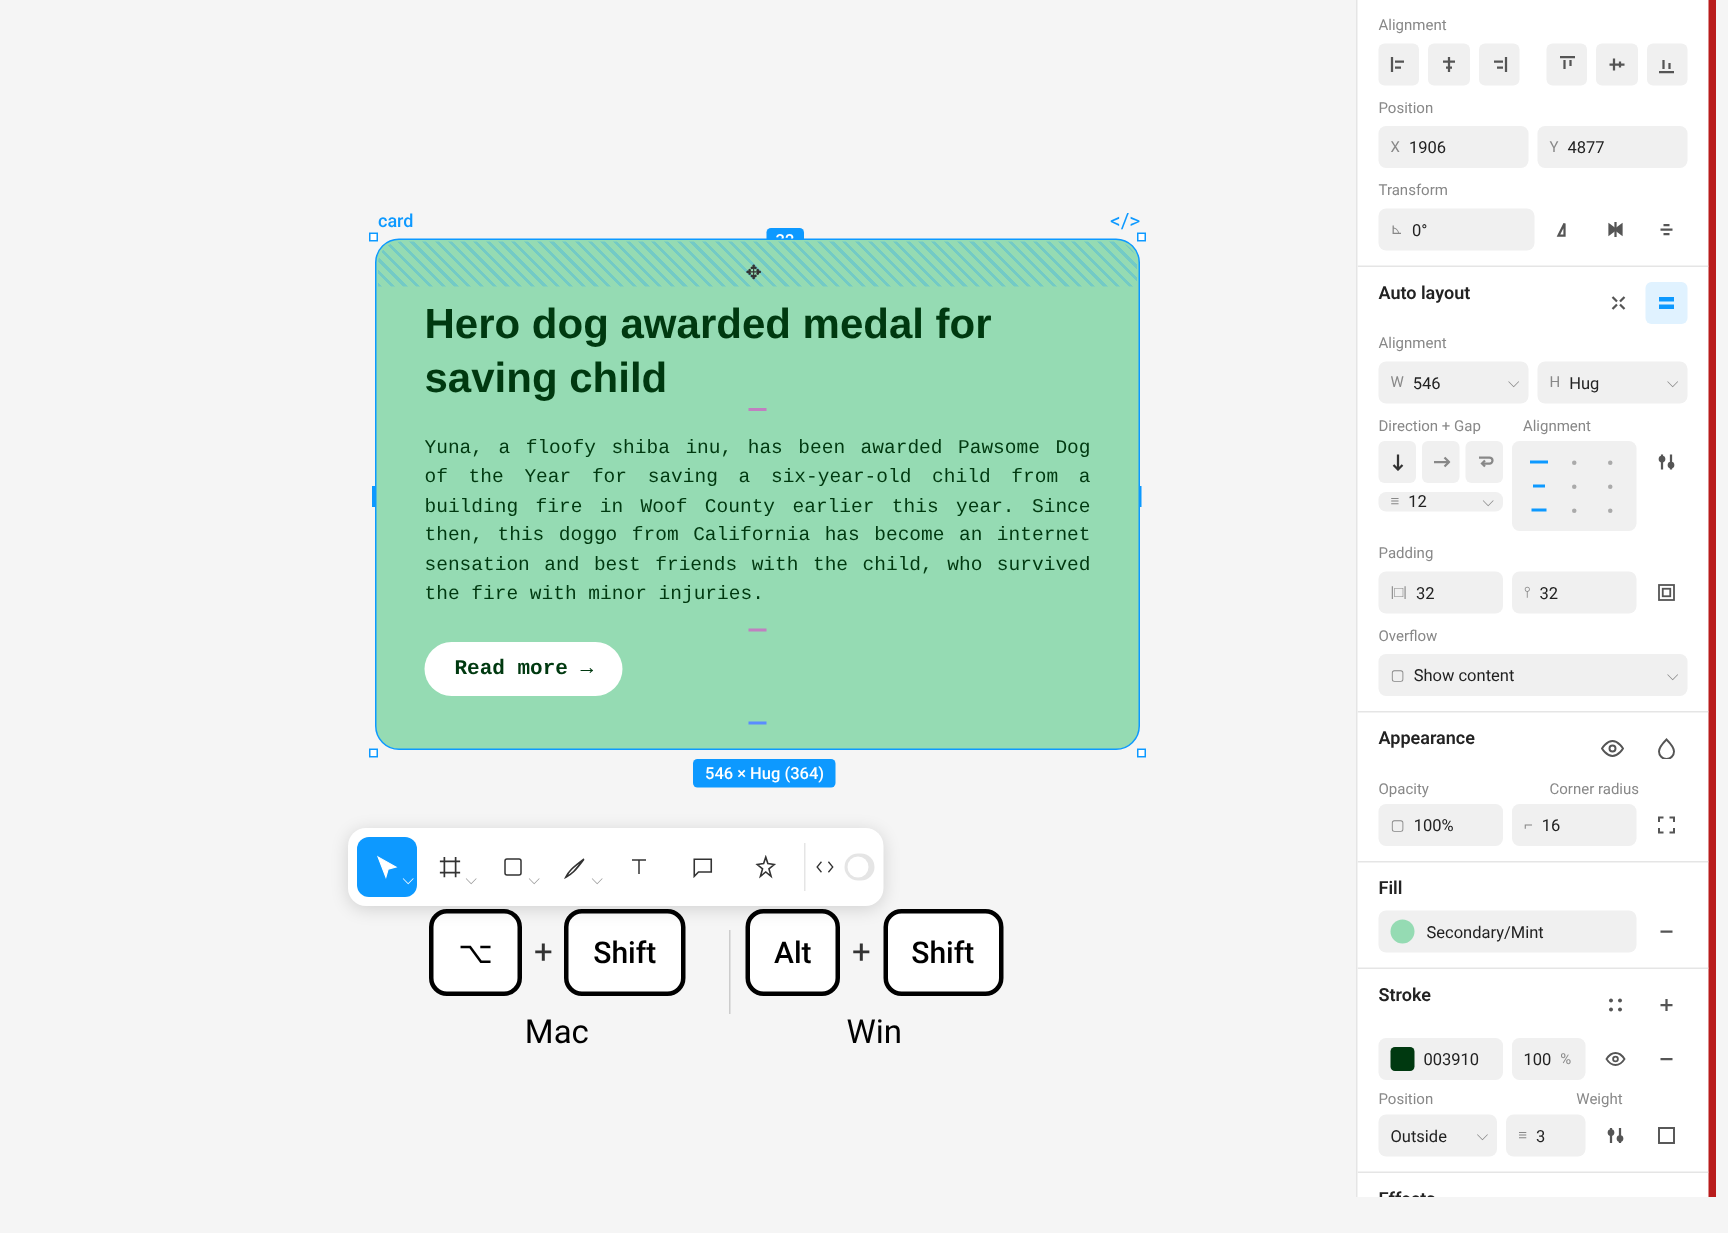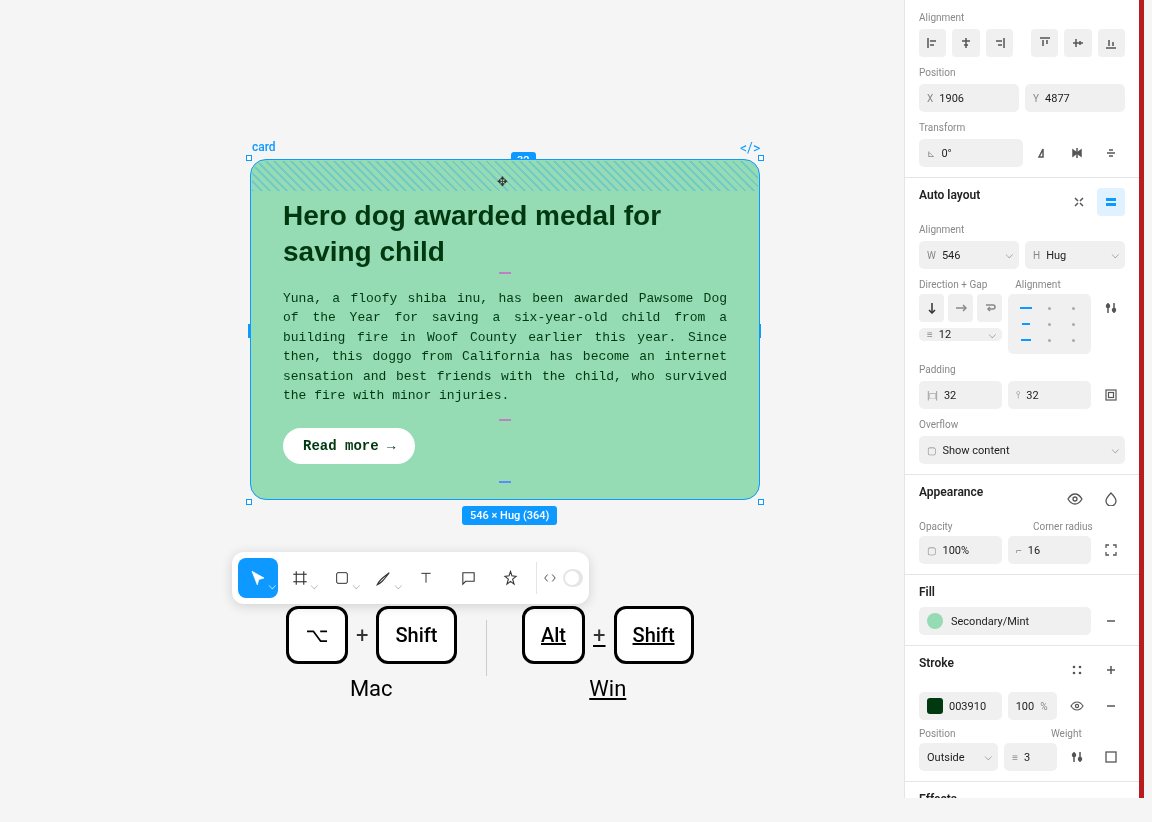--- a/index.html
+++ b/index.html
@@ -137,21 +137,21 @@
 
 .kbd-group {
   position: absolute;
   top: 606px;
   display: flex;
   flex-direction: column;
   align-items: center;
   gap: 12px;
 }
 .kbd-group.mac { left: 286px; }
-.kbd-group.win { left: 522px; text-decoration: underline; }
+.kbd-group.win { left: 497px; }
 .kbd-row { display: flex; align-items: center; gap: 8px; }
 .key {
   border: 3px solid #000;
   border-radius: 12px;
   padding: 14px 16px;
   font-size: 20px;
   font-weight: 500;
   background: #fff;
   min-width: 62px;
   text-align: center;

